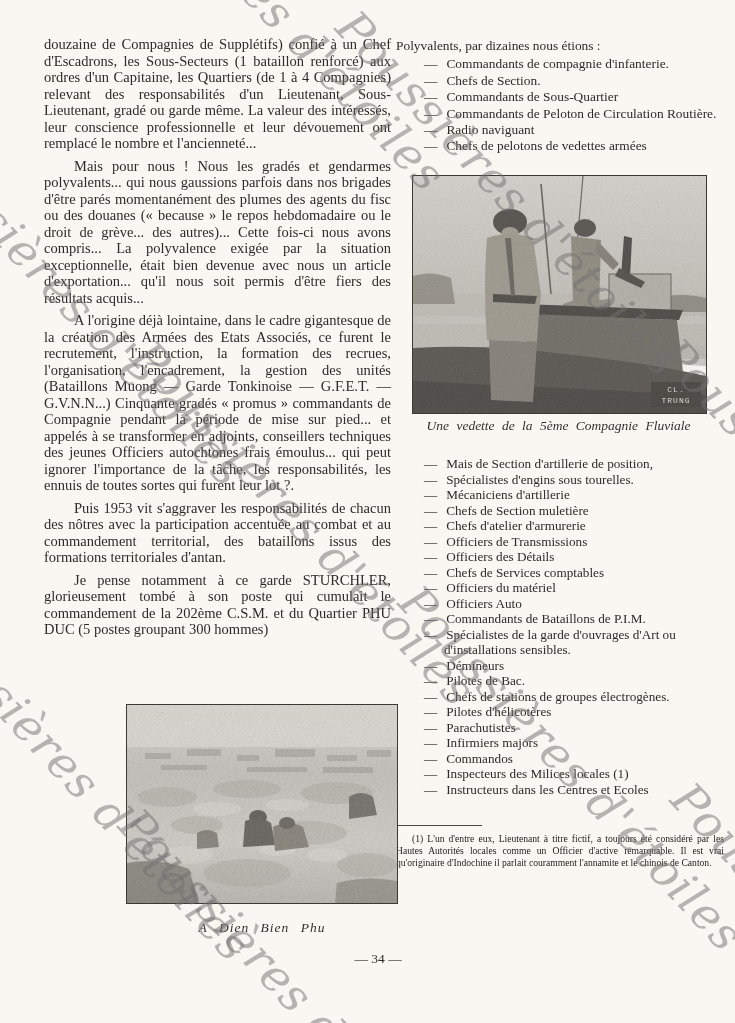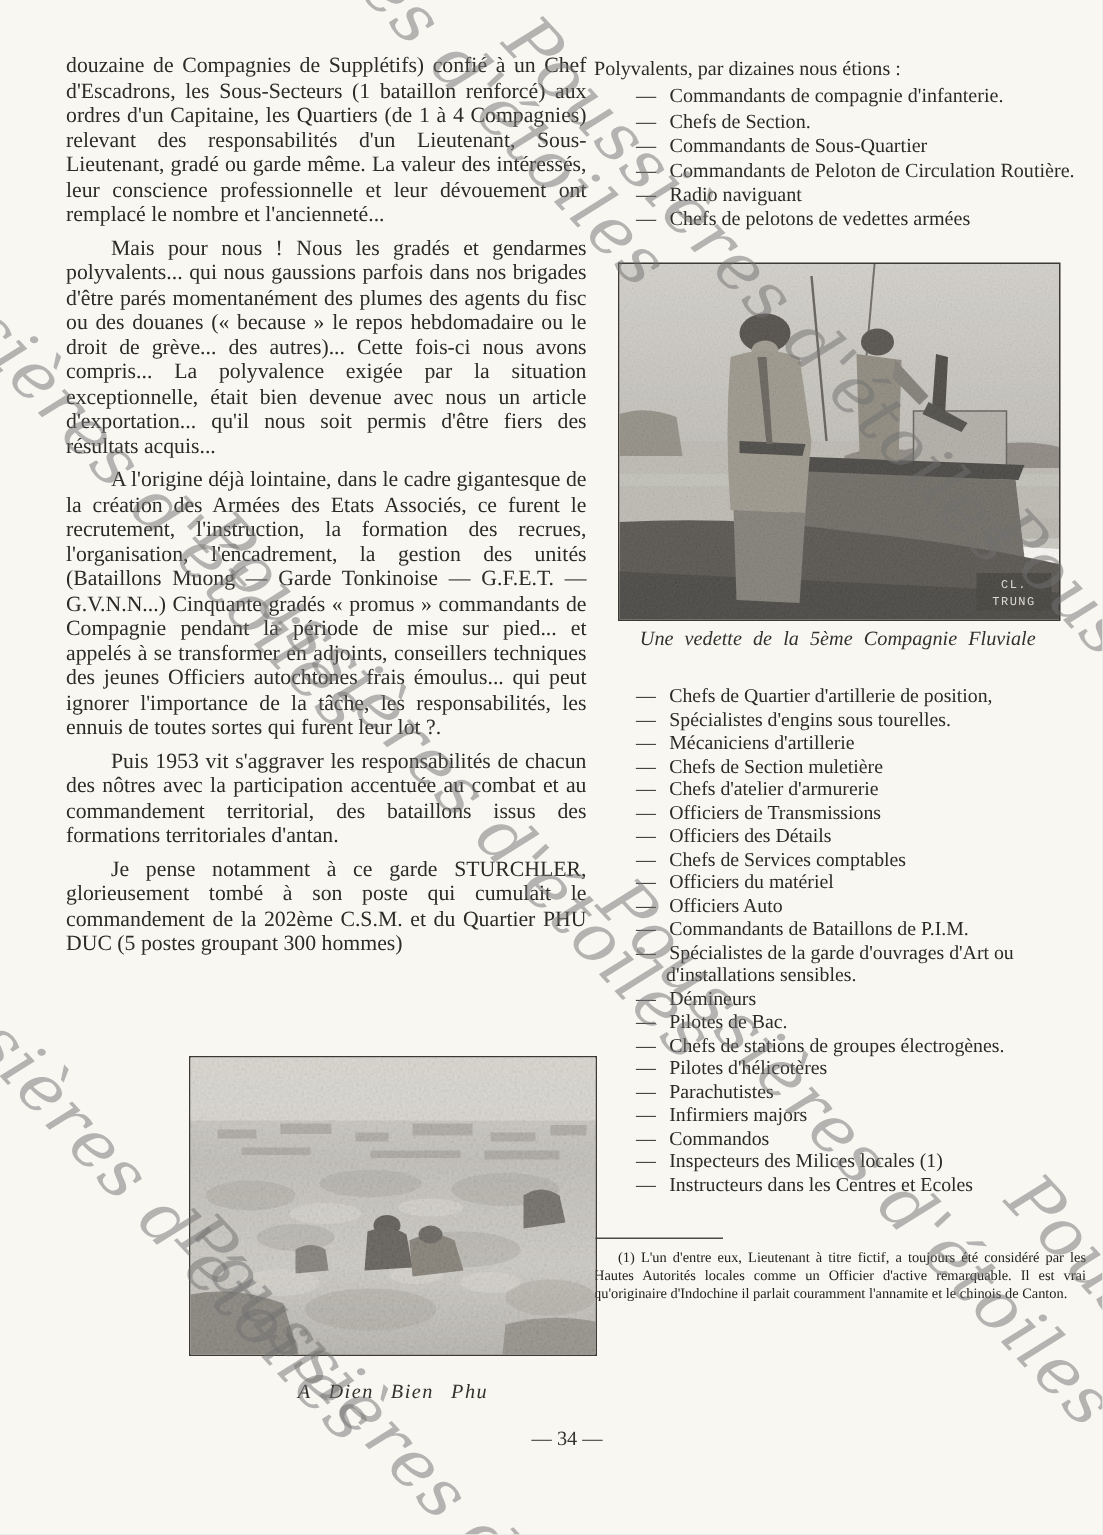--- a/index.html
+++ b/index.html
@@ -122,21 +122,21 @@
         <path d="M76 164 l48 2 l-4 60 l-42 -2 z" fill="#6e6960"></path>
         <rect x="238" y="206" width="50" height="25" fill="#23211c" opacity="0.9"></rect>
         <text x="263" y="216" text-anchor="middle" font-family="Liberation Mono, monospace" font-size="8" letter-spacing="1" fill="#d9d5c9">CL.</text>
         <text x="263" y="227" text-anchor="middle" font-family="Liberation Mono, monospace" font-size="8" letter-spacing="1" fill="#d9d5c9">TRUNG</text>
         <rect x="0" y="0" width="293" height="237" fill="#ffffff" opacity="0.22" filter="url(#grain)"></rect>
       </svg>
     </div>
     <div class="caption caption-boat">Une vedette de la 5ème Compagnie Fluviale</div>
 
     <ul class="dashlist list-main">
-      <li><span class="dash">—</span><span>Chefs de Quartier d'artillerie de position,</span></li>
+      <li><span class="dash">—</span><span>Mais de Section d'artillerie de position,</span></li>
       <li><span class="dash">—</span><span>Spécialistes d'engins sous tourelles.</span></li>
       <li><span class="dash">—</span><span>Mécaniciens d'artillerie</span></li>
       <li><span class="dash">—</span><span>Chefs de Section muletière</span></li>
       <li><span class="dash">—</span><span>Chefs d'atelier d'armurerie</span></li>
       <li><span class="dash">—</span><span>Officiers de Transmissions</span></li>
       <li><span class="dash">—</span><span>Officiers des Détails</span></li>
       <li><span class="dash">—</span><span>Chefs de Services comptables</span></li>
       <li><span class="dash">—</span><span>Officiers du matériel</span></li>
       <li><span class="dash">—</span><span>Officiers Auto</span></li>
       <li><span class="dash">—</span><span>Commandants de Bataillons de P.I.M.</span></li>

